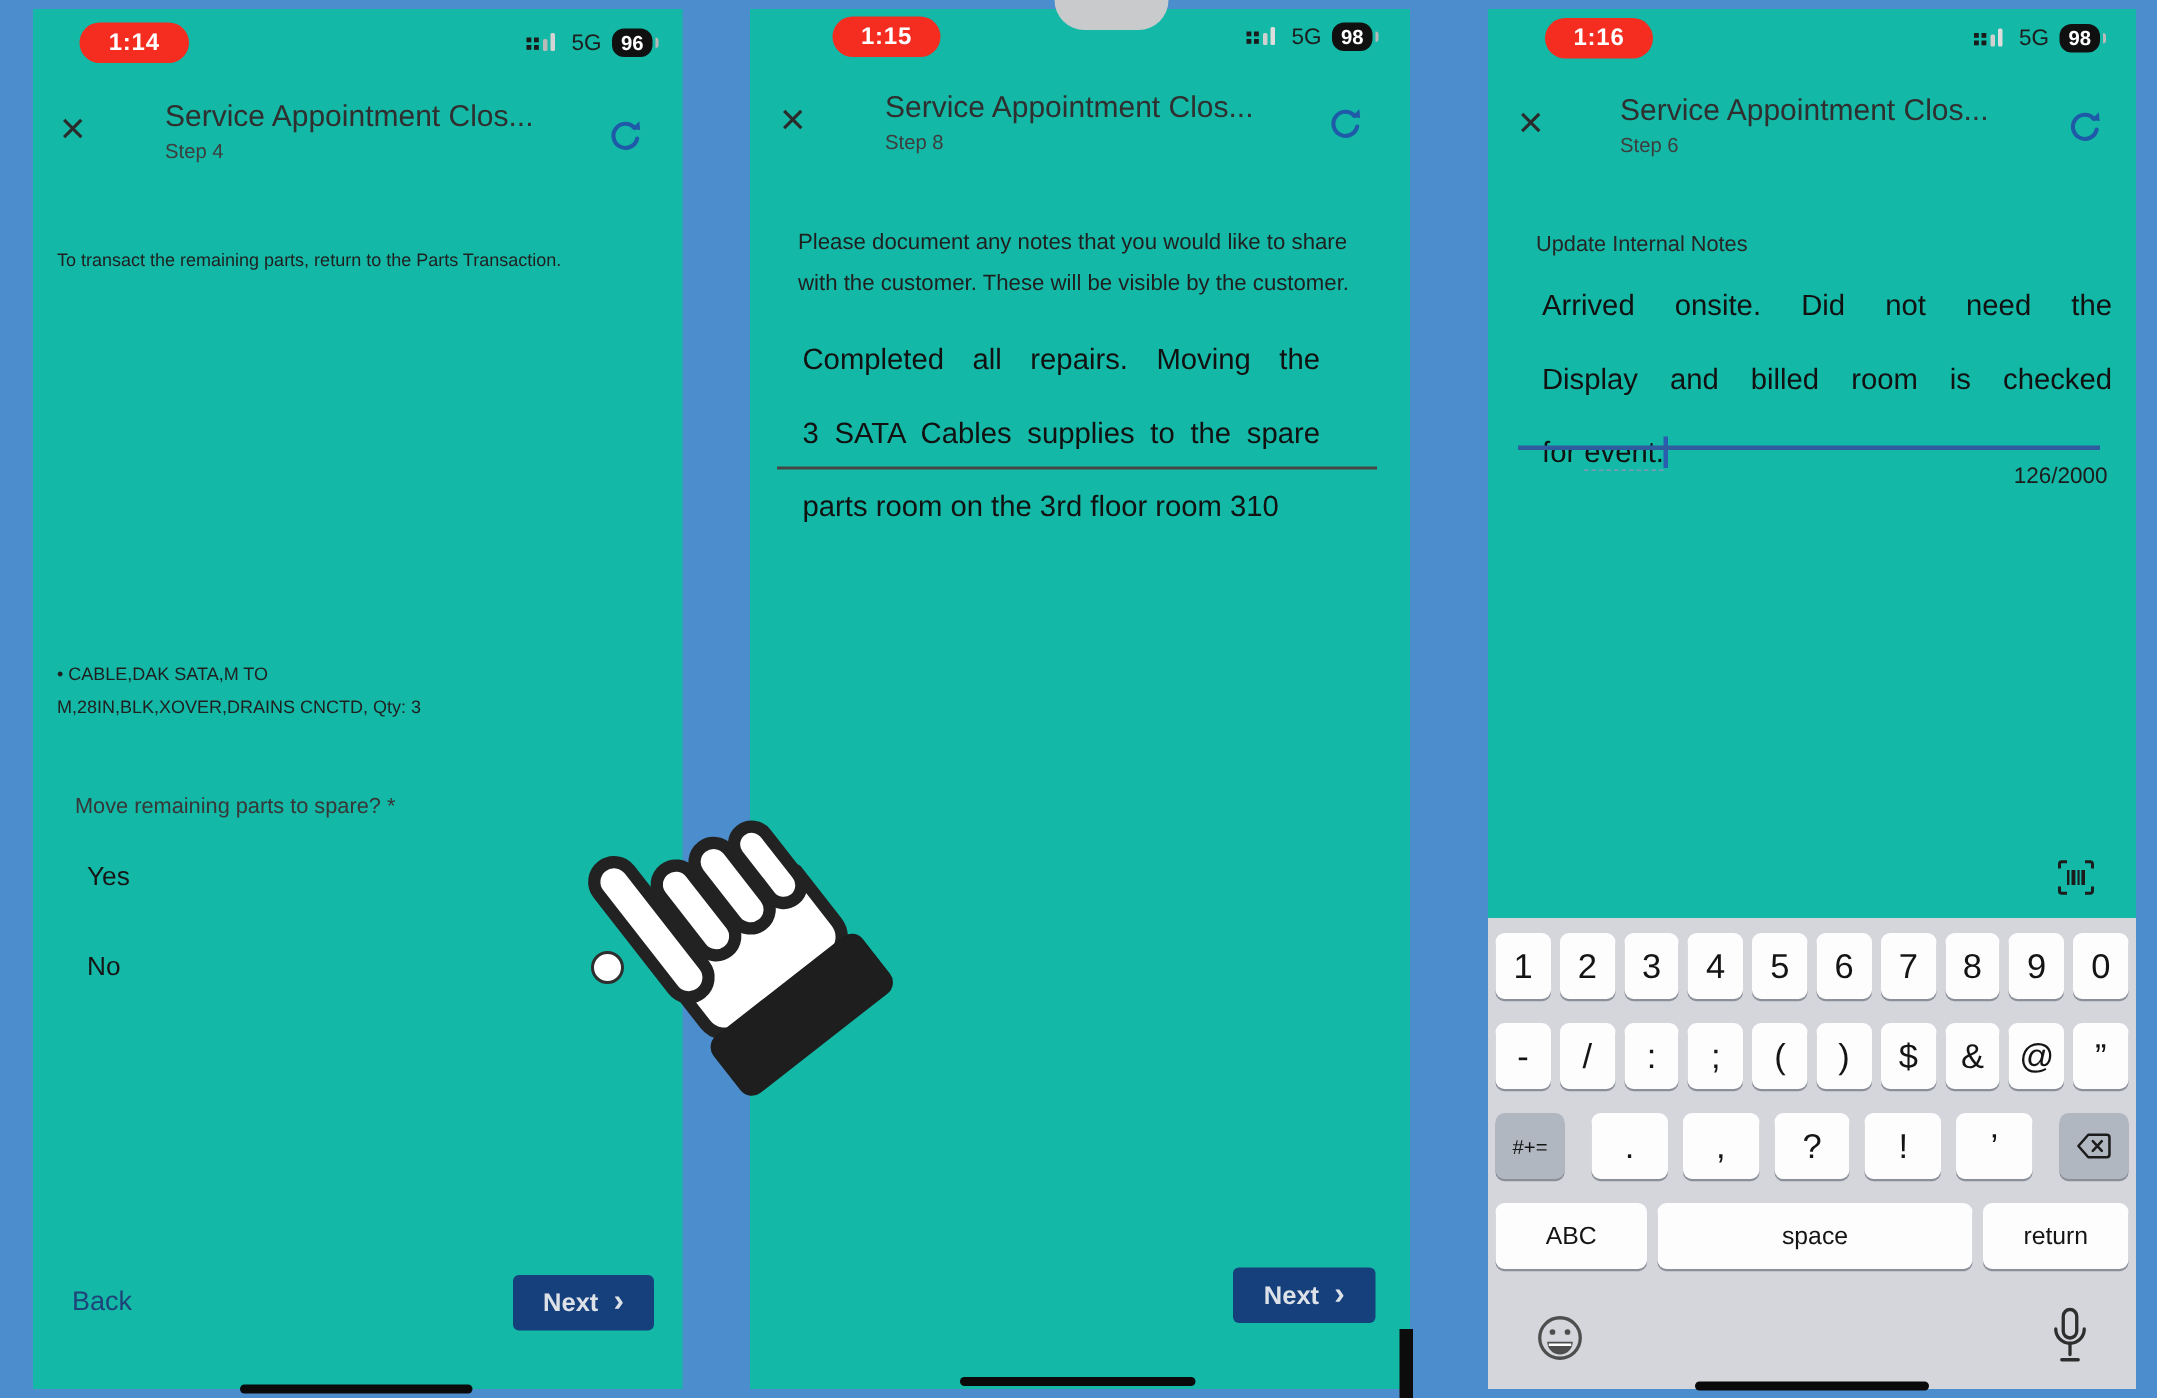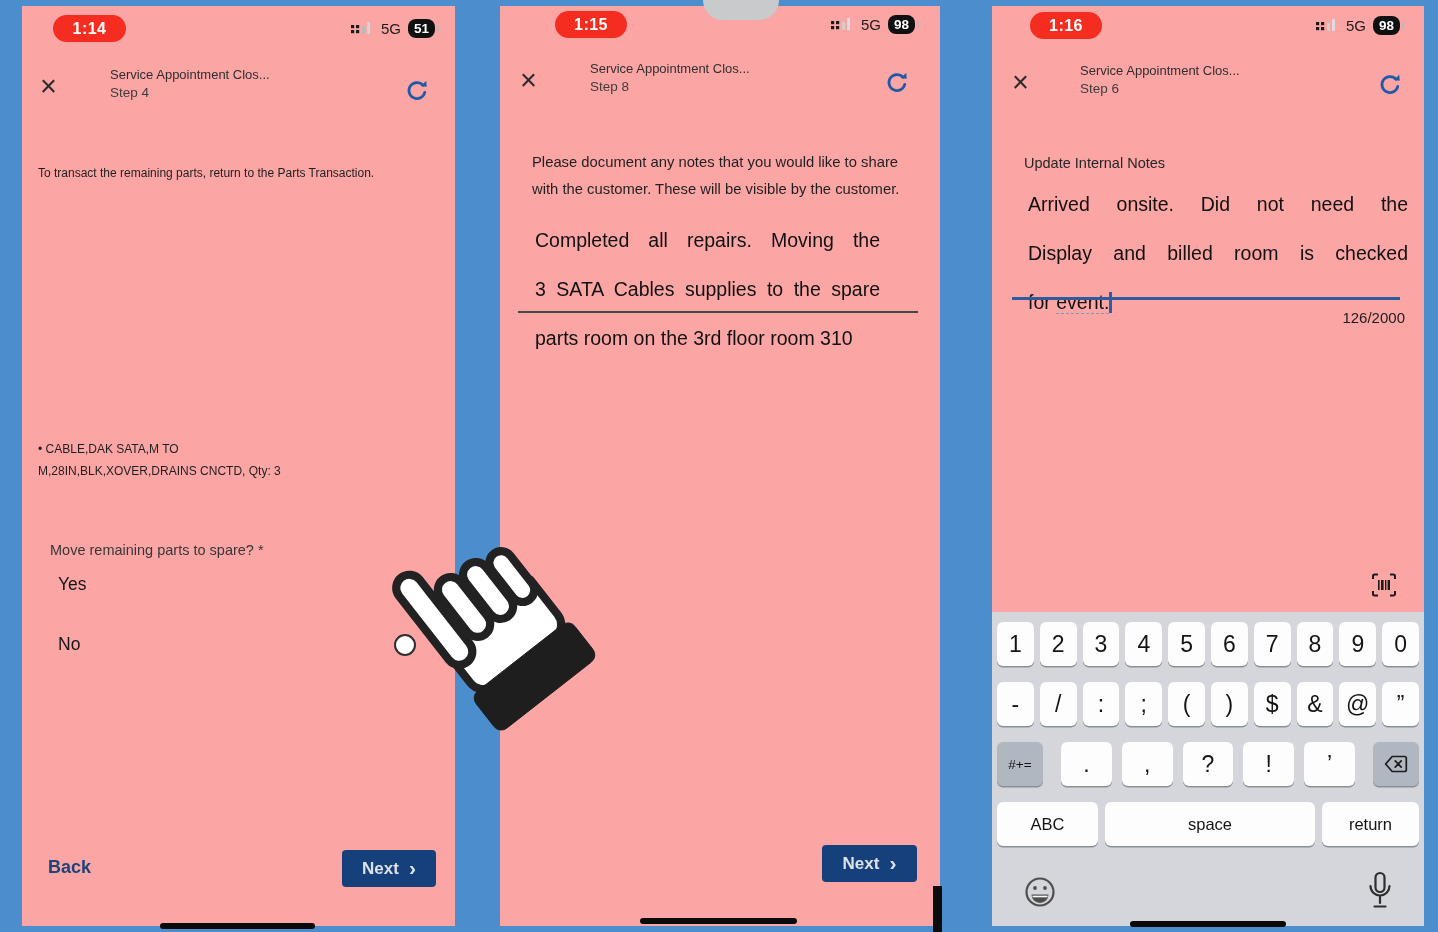--- a/index.html
+++ b/index.html
@@ -1,21 +1,21 @@
 <!DOCTYPE html>
 <html><head>
 <meta charset="utf-8">
 <style>
   * { margin:0; padding:0; box-sizing:border-box; }
   html,body { width:1438px; height:932px; }
   body {
     position:relative; background:#4c8ecd; overflow:hidden;
     font-family:"Liberation Sans", sans-serif; color:#222;
   }
-  .panel { position:absolute; top:6px; height:920px; background:#fca5a5; }
+  .panel { position:absolute; top:6px; height:920px; background:#14b8a6; }
   #panel1 { left:22px;  width:433px; }
   #panel2 { left:500px; width:440px; }
   #panel3 { left:992px; width:432px; }
 
   
   .time-pill {
     position:absolute; background:#f42d20; color:#fff; border-radius:14px;
     font-size:16px; font-weight:bold; letter-spacing:.5px;
     display:flex; align-items:center; justify-content:center;
   }
@@ -28,33 +28,33 @@
     border-radius:8px; padding:2px 6px; position:relative;
   }
   .battery-badge::after {
     content:""; position:absolute; right:-4px; top:6px; width:2.5px; height:7px;
     background:#b9b9b9; border-radius:0 2px 2px 0;
   }
 
   
   .close-btn { position:absolute; font-size:29px; font-weight:300; color:#2b2b2b; line-height:1; cursor:default; }
   .hdr { position:absolute; }
-  .hdr .title { font-size:13px; color:#2f2f2f; }
+  .hdr .title { font-size:20px; color:#2f2f2f; }
   .hdr .step  { font-size:13.5px; color:#3d3d3d; margin-top:3px; }
   .refresh-btn { position:absolute; width:26px; height:26px; }
 
   .para { position:absolute; font-size:12px; line-height:21.5px; color:#1f1f1f; }
 
   .radio {
     position:absolute; width:22px; height:22px; border-radius:50%;
     border:2px solid #2e2e2e; background:#fff;
   }
   .opt-label { position:absolute; font-size:17.5px; color:#161616; }
 
-  .back-link { position:absolute; font-size:18px; font-weight:bold; color:#1d4379;text-align:right; }
+  .back-link { position:absolute; font-size:18px; font-weight:normal; color:#1d4379;text-align:right; }
   .next-btn {
     position:absolute; width:94px; height:37px; background:#16407b; border-radius:4px;
     display:flex; align-items:center; justify-content:center; gap:10px;
     color:#dde1e8; font-size:17px; font-weight:bold;
   }
   .next-btn .chev { font-size:21px; font-weight:bold; margin-top:-2px; }
 
   .home-bar { position:absolute; height:6px; background:#0a0a0a; border-radius:3px; }
 
   
@@ -91,39 +91,39 @@
   <div class="status-right" style="right:20px; top:13px;">
     <svg width="24" height="15" viewBox="0 0 24 15">
       <rect x="1" y="4" width="3.2" height="3.2" fill="#1a1a1a"></rect>
         <rect x="1" y="9" width="3.2" height="3.2" fill="#1a1a1a"></rect>
       <rect x="6" y="4" width="3.2" height="3.2" fill="#1a1a1a"></rect>
         <rect x="6" y="9" width="3.2" height="3.2" fill="#1a1a1a"></rect>
       <rect x="12" y="5" width="3" height="8" rx="1" fill="#b9b9b9"></rect>
         <rect x="17" y="1" width="3" height="12" rx="1" fill="#d4d4d4"></rect>
     </svg>
     <span class="net-label">5G</span>
-    <span class="battery-badge">51</span>
+    <span class="battery-badge">96</span>
   </div>
   <div class="close-btn" style="left:18px; top:66px;">×</div>
   <div class="hdr" style="left:88px; top:61px;">
     <div class="title">Service Appointment Clos...</div>
     <div class="step">Step 4</div>
   </div>
   <svg class="refresh-btn" style="left:382px; top:72px;" viewBox="0 0 24 24">
     <path d="M19.2 13.2a7.4 7.4 0 1 1-1.6-6.4" fill="none" stroke="#1f5aa8" stroke-width="2.5" stroke-linecap="round"></path>
     <path d="M20.5 2.6l.5 5.4-5.4-.6z" fill="#1f5aa8"></path>
   </svg>
 
   <div class="para" style="left:16px; top:157px; width:378px;">To transact the remaining parts, return to the Parts Transaction.</div>
   <div class="para" style="left:16px; top:433px; width:395px;">
     <div>• CABLE,DAK SATA,M TO</div>
     <div>M,28IN,BLK,XOVER,DRAINS CNCTD, Qty: 3</div>
   </div>
 
-  <div class="para" style="left:28px; top:534px; font-size:14.5px; color:#373737;">Move remaining parts to spare? *</div>
+  <div class="para" style="left:28px; top:522px; font-size:14.5px; color:#373737;">Move remaining parts to spare? *</div>
   <div class="opt-label" style="left:36px; top:568px;">Yes</div>
   <div class="radio" style="left:372px; top:568px;"></div>
   <div class="opt-label" style="left:36px; top:628px;">No</div>
   <div class="radio" style="left:372px; top:628px;"></div>
 
   <div class="back-link" style="left:26px; top:851px;">Back</div>
   <div class="next-btn" style="left:320px; top:844px;">
     <span>Next</span>
     <span class="chev">›</span>
   </div>

